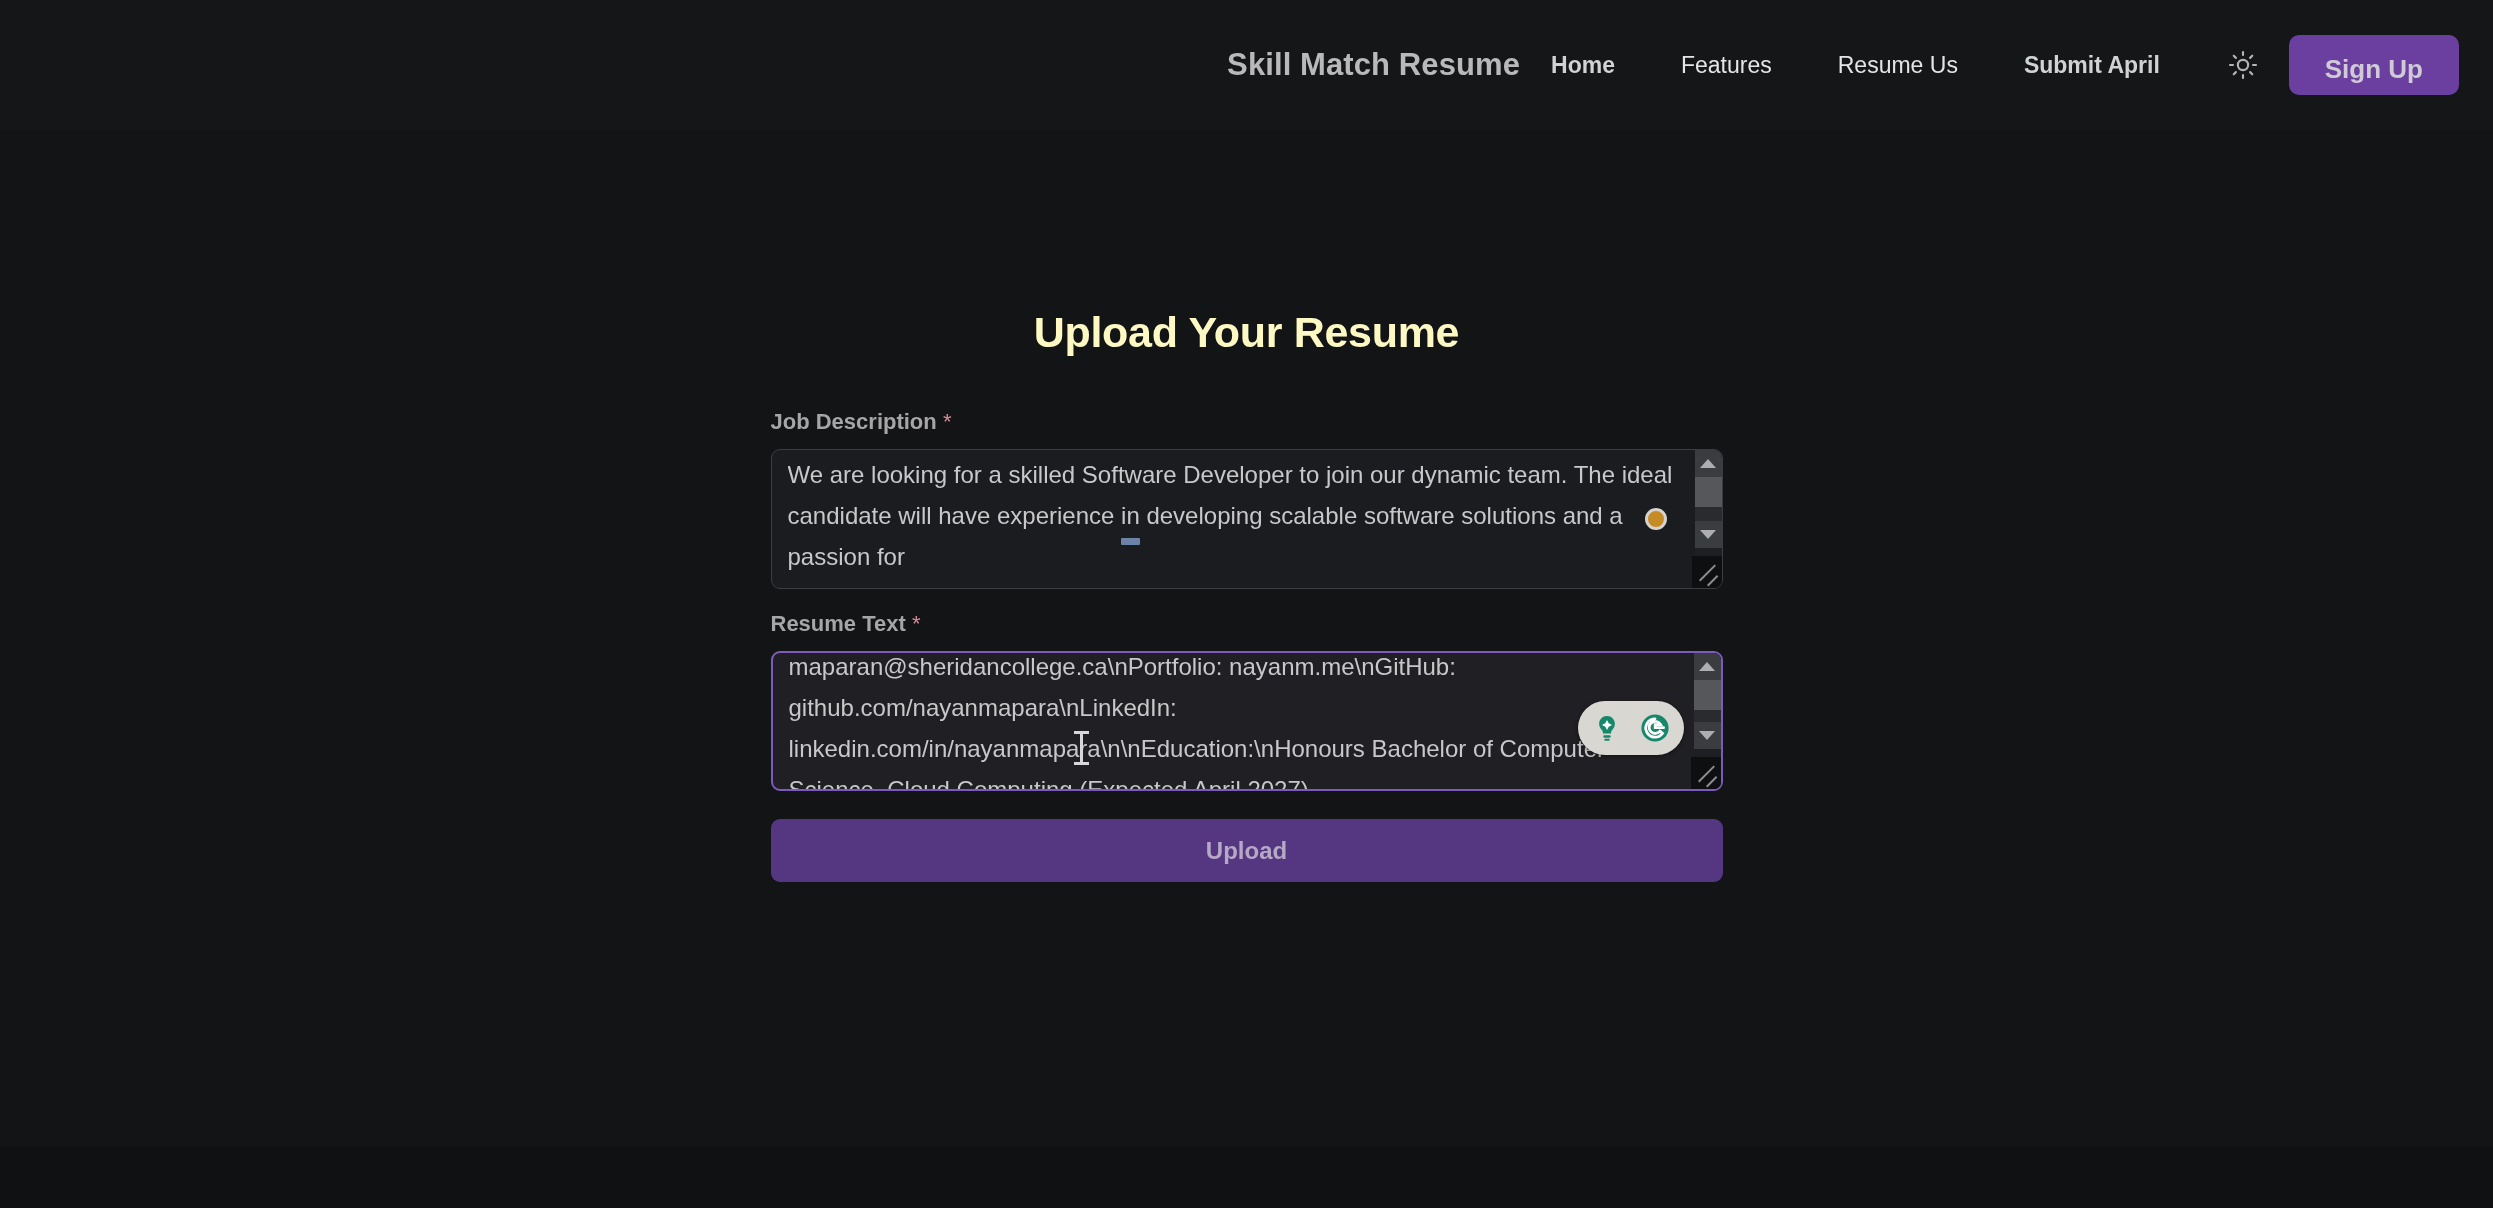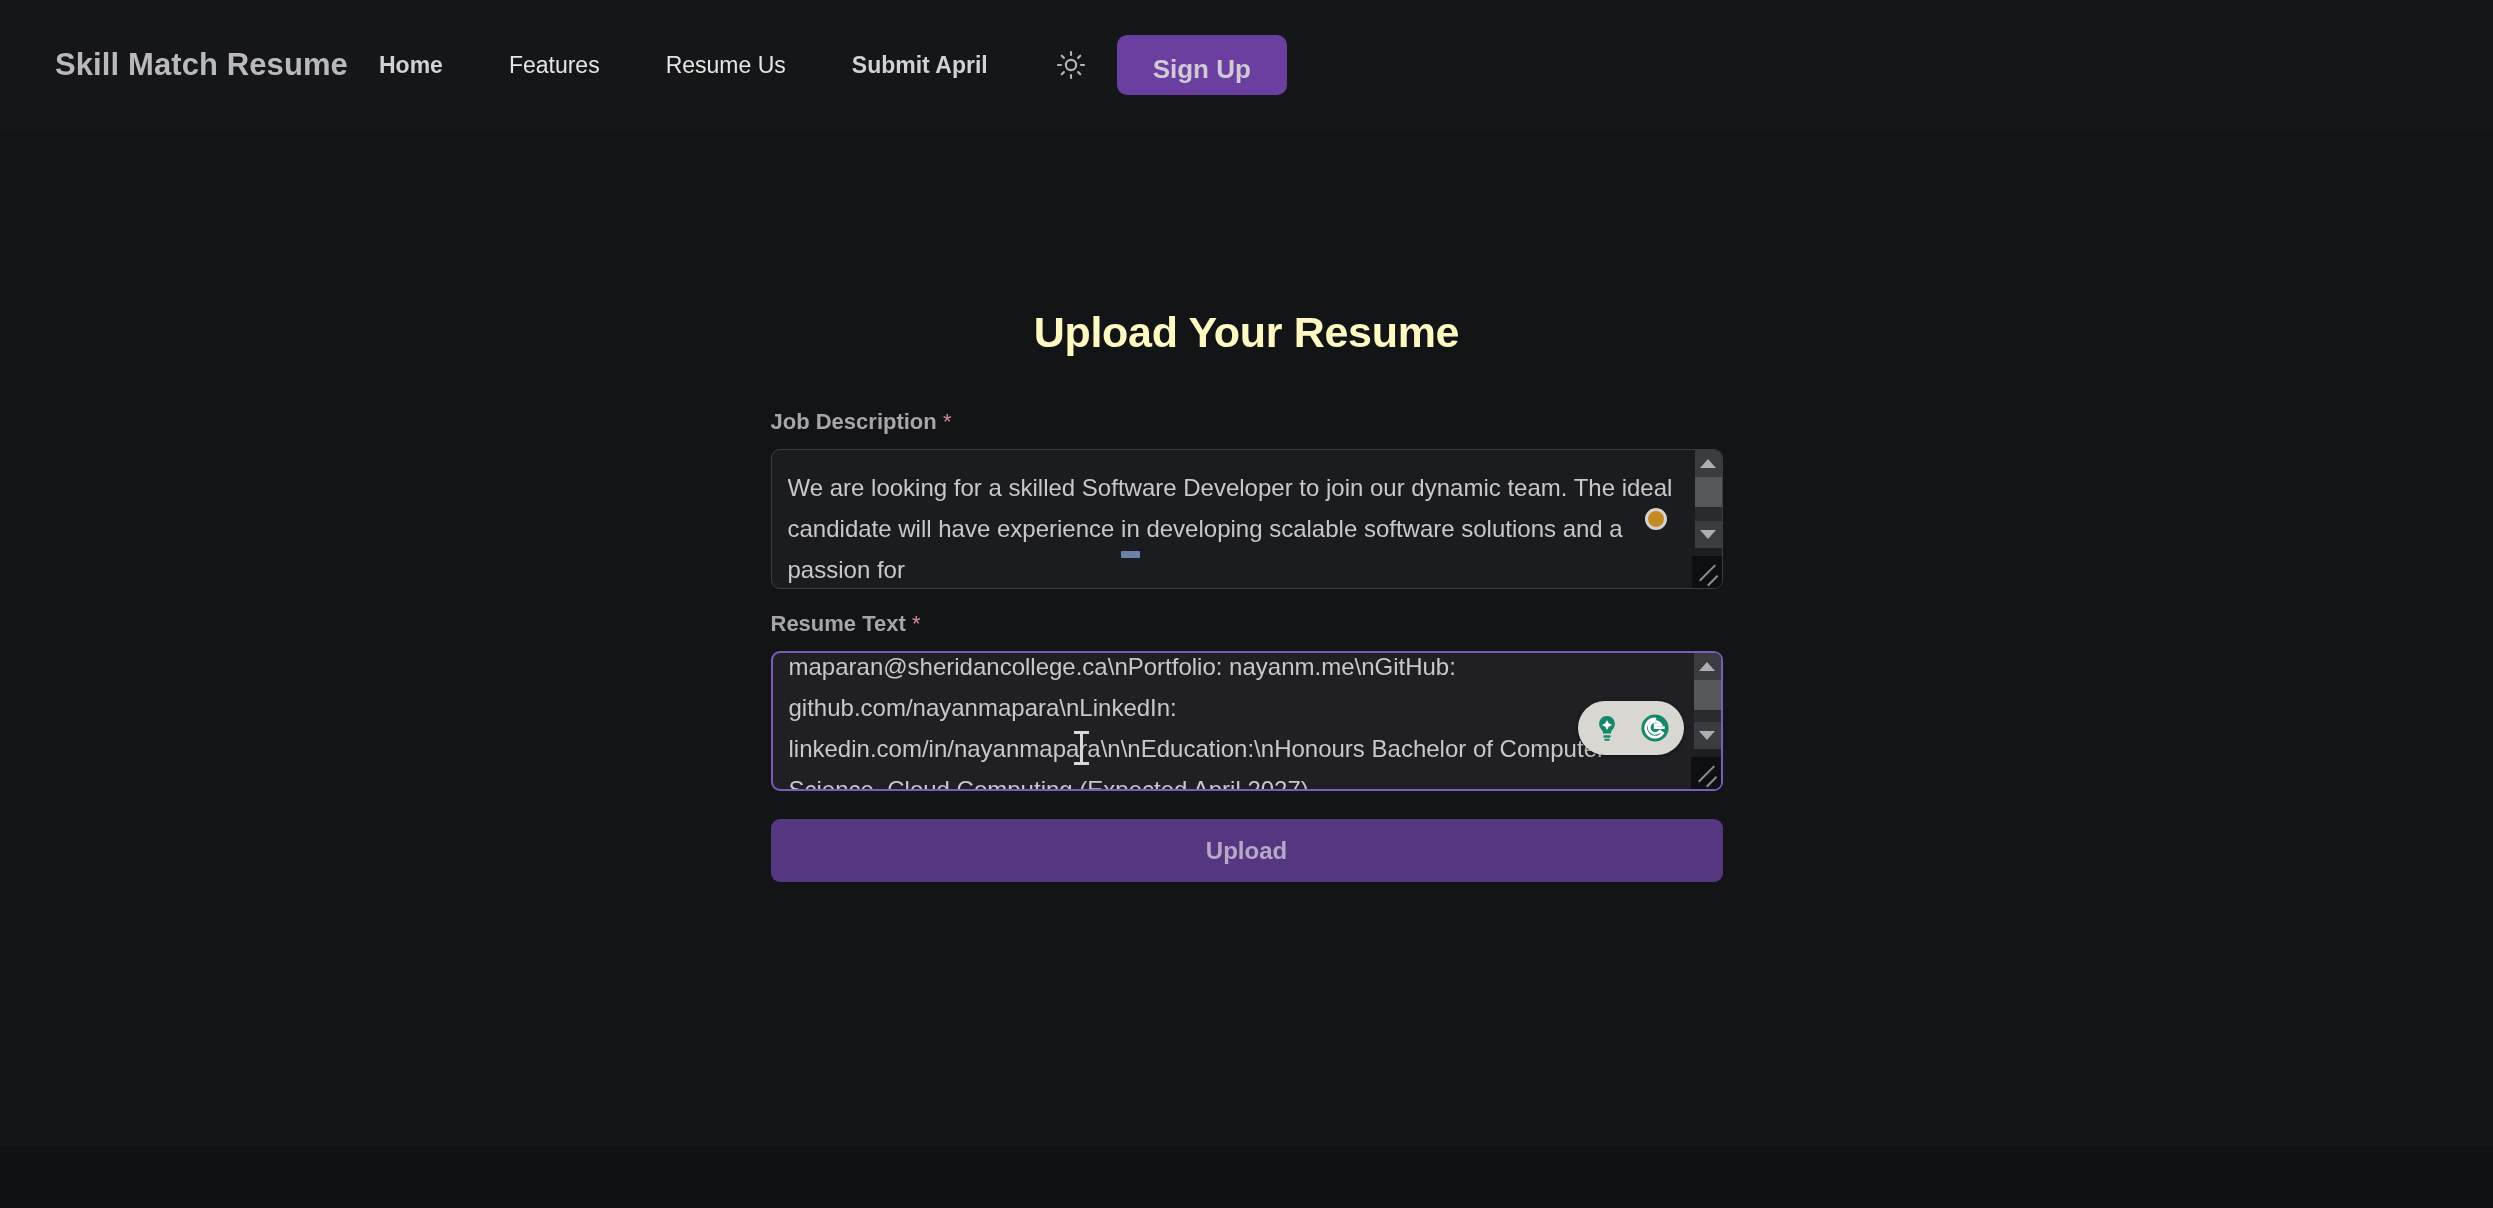--- a/index.html
+++ b/index.html
@@ -28,21 +28,21 @@
   }
 
   
   .navbar {
     position: relative;
     height: 130px;
     flex: 0 0 130px;
     background: #151618;
     display: flex;
     align-items: center;
-    justify-content: flex-start;
+    justify-content: flex-end;
     padding: 0 34px 0 55px;
   }
 
   .brand {
     font-size: 31px;
     font-weight: bold;
     color: #b9b9bc;
     letter-spacing: 0.1px;
     white-space: nowrap;
   }
@@ -138,21 +138,21 @@
   .ta-wrap.plain { border: 1px solid #3c3d41; }
   .ta-wrap.focused {
     border: 2px solid #7d5bbe;
     background: #202024;
   }
 
   .ta-text {
     position: absolute;
     left: 16px;
     right: 42px;
-    top: 17px;
+    top: 4px;
     font-size: 24px;
     line-height: 41px;
     color: #c8c8ca;
     white-space: pre-wrap;
     word-break: break-word;
     overflow: hidden;
     height: 128px;
   }
   .ta-wrap.focused .ta-text { top: -7px; height: 148px; }
 

